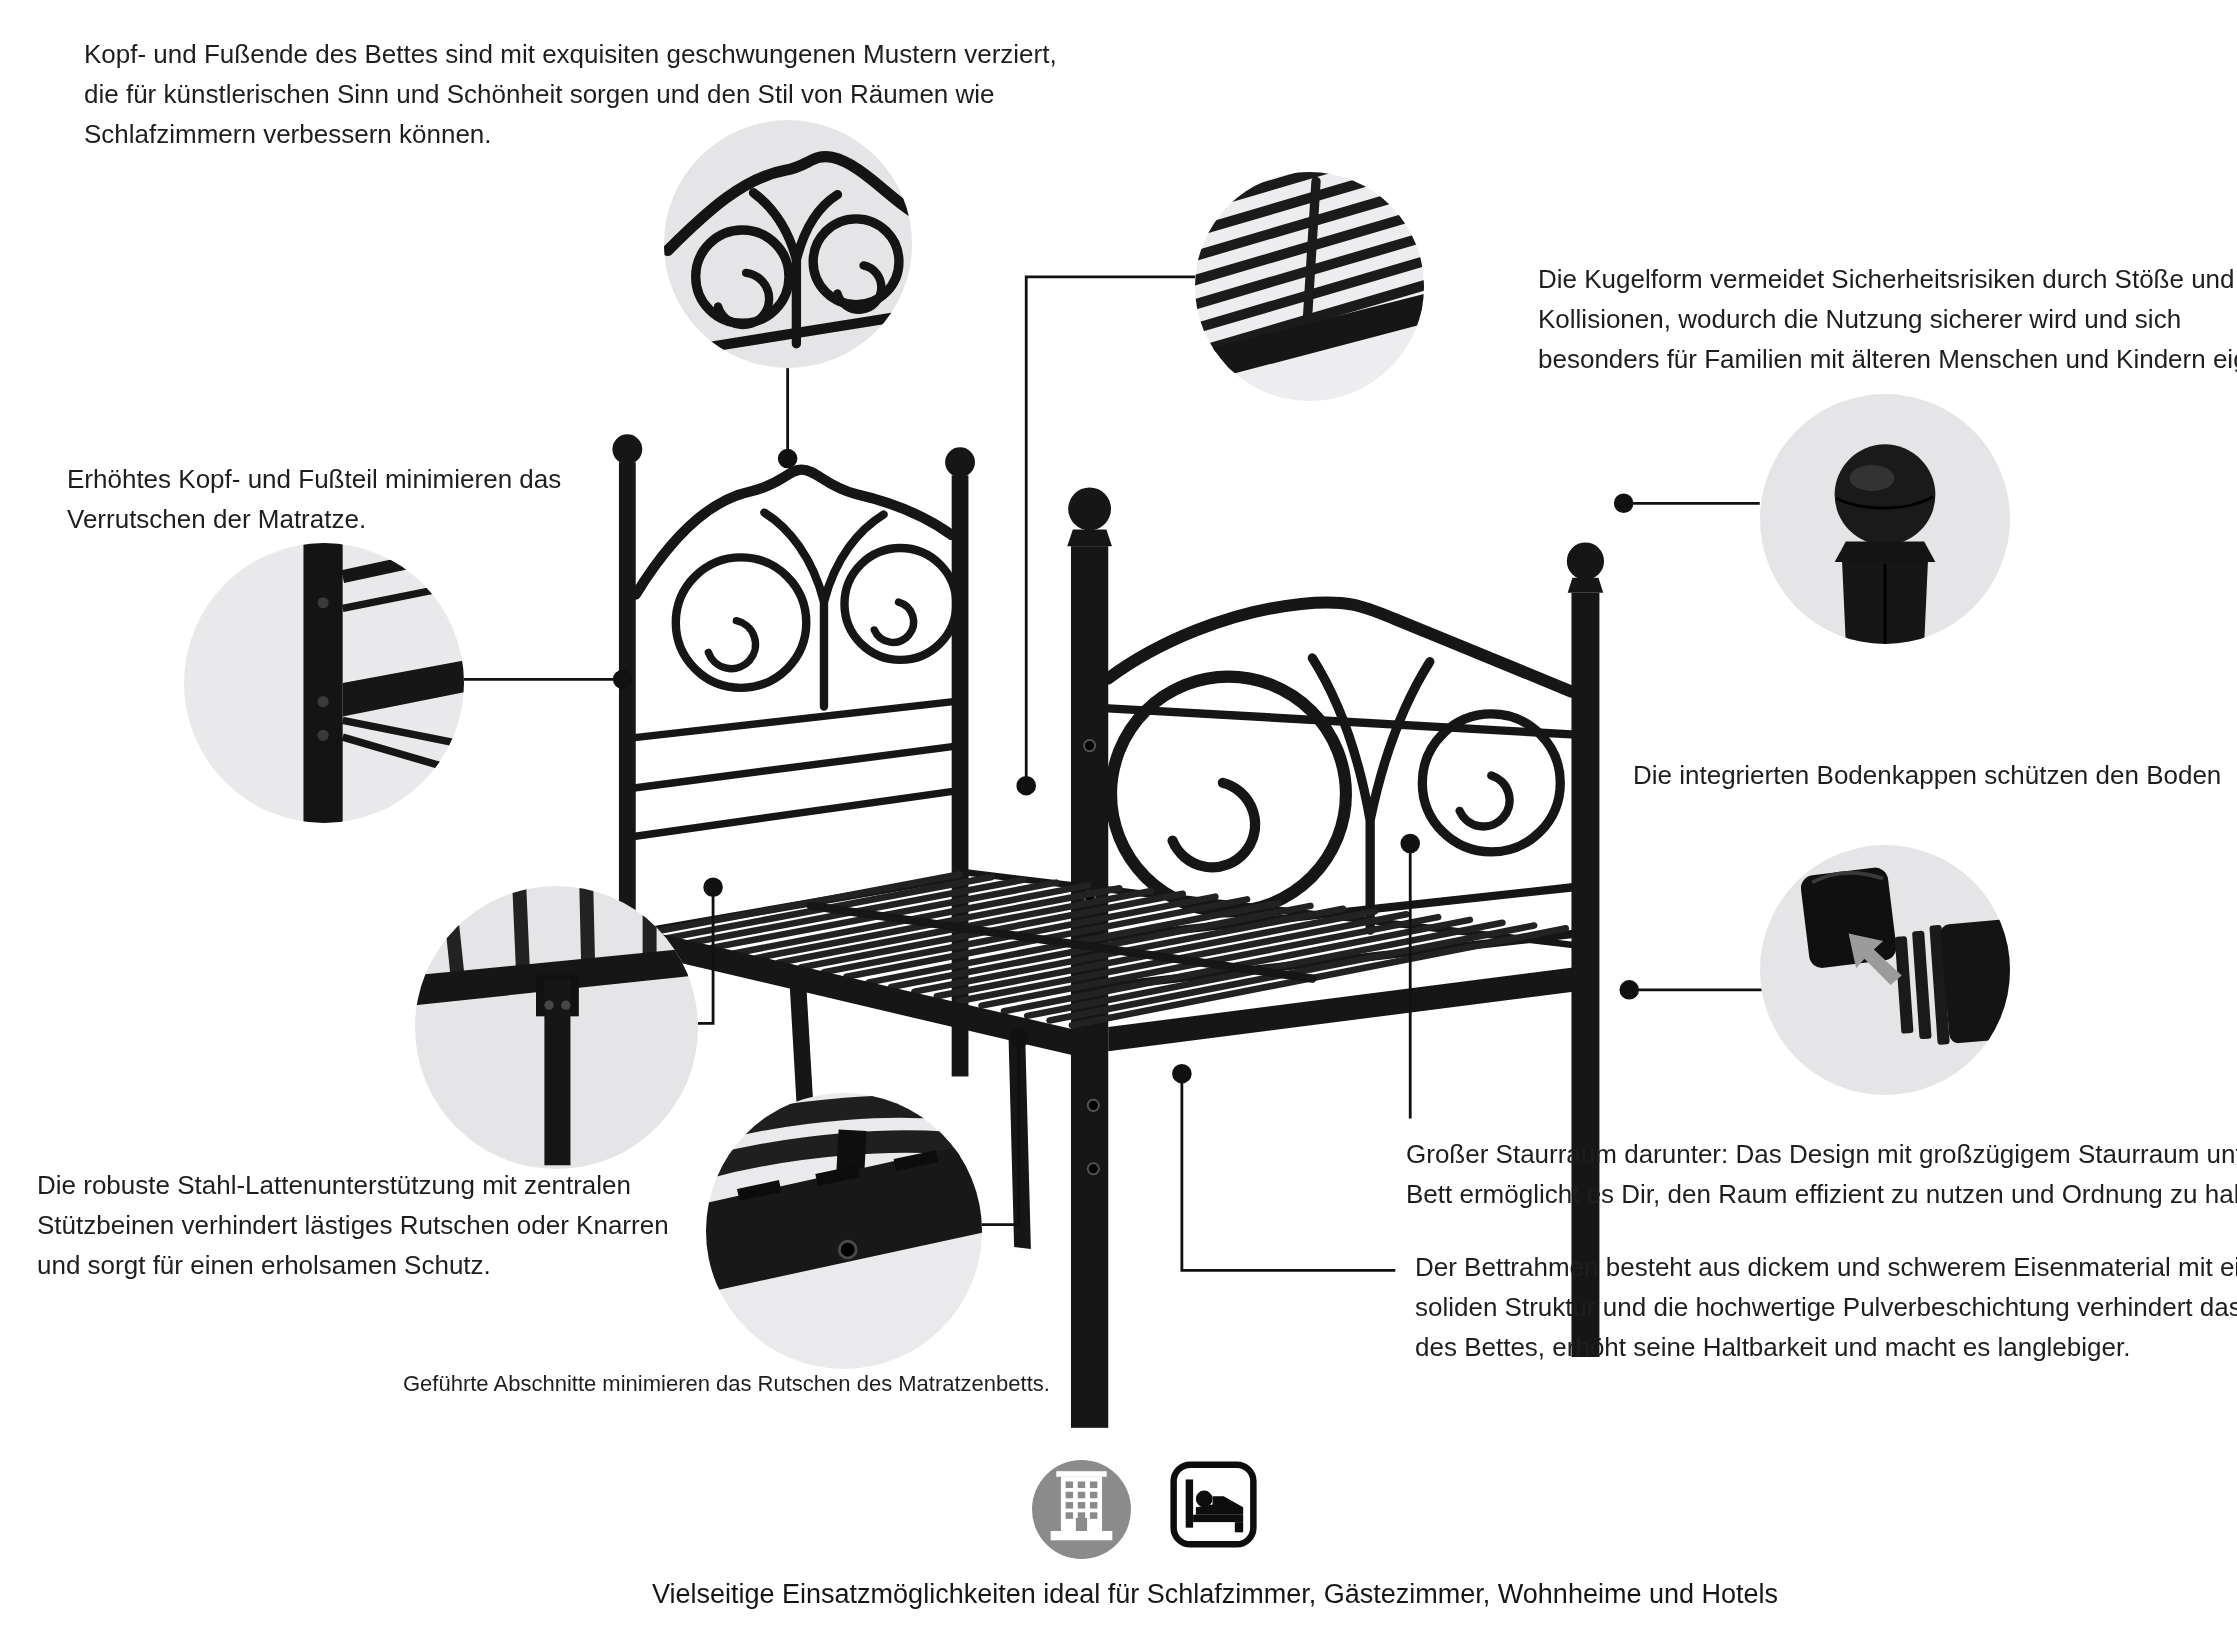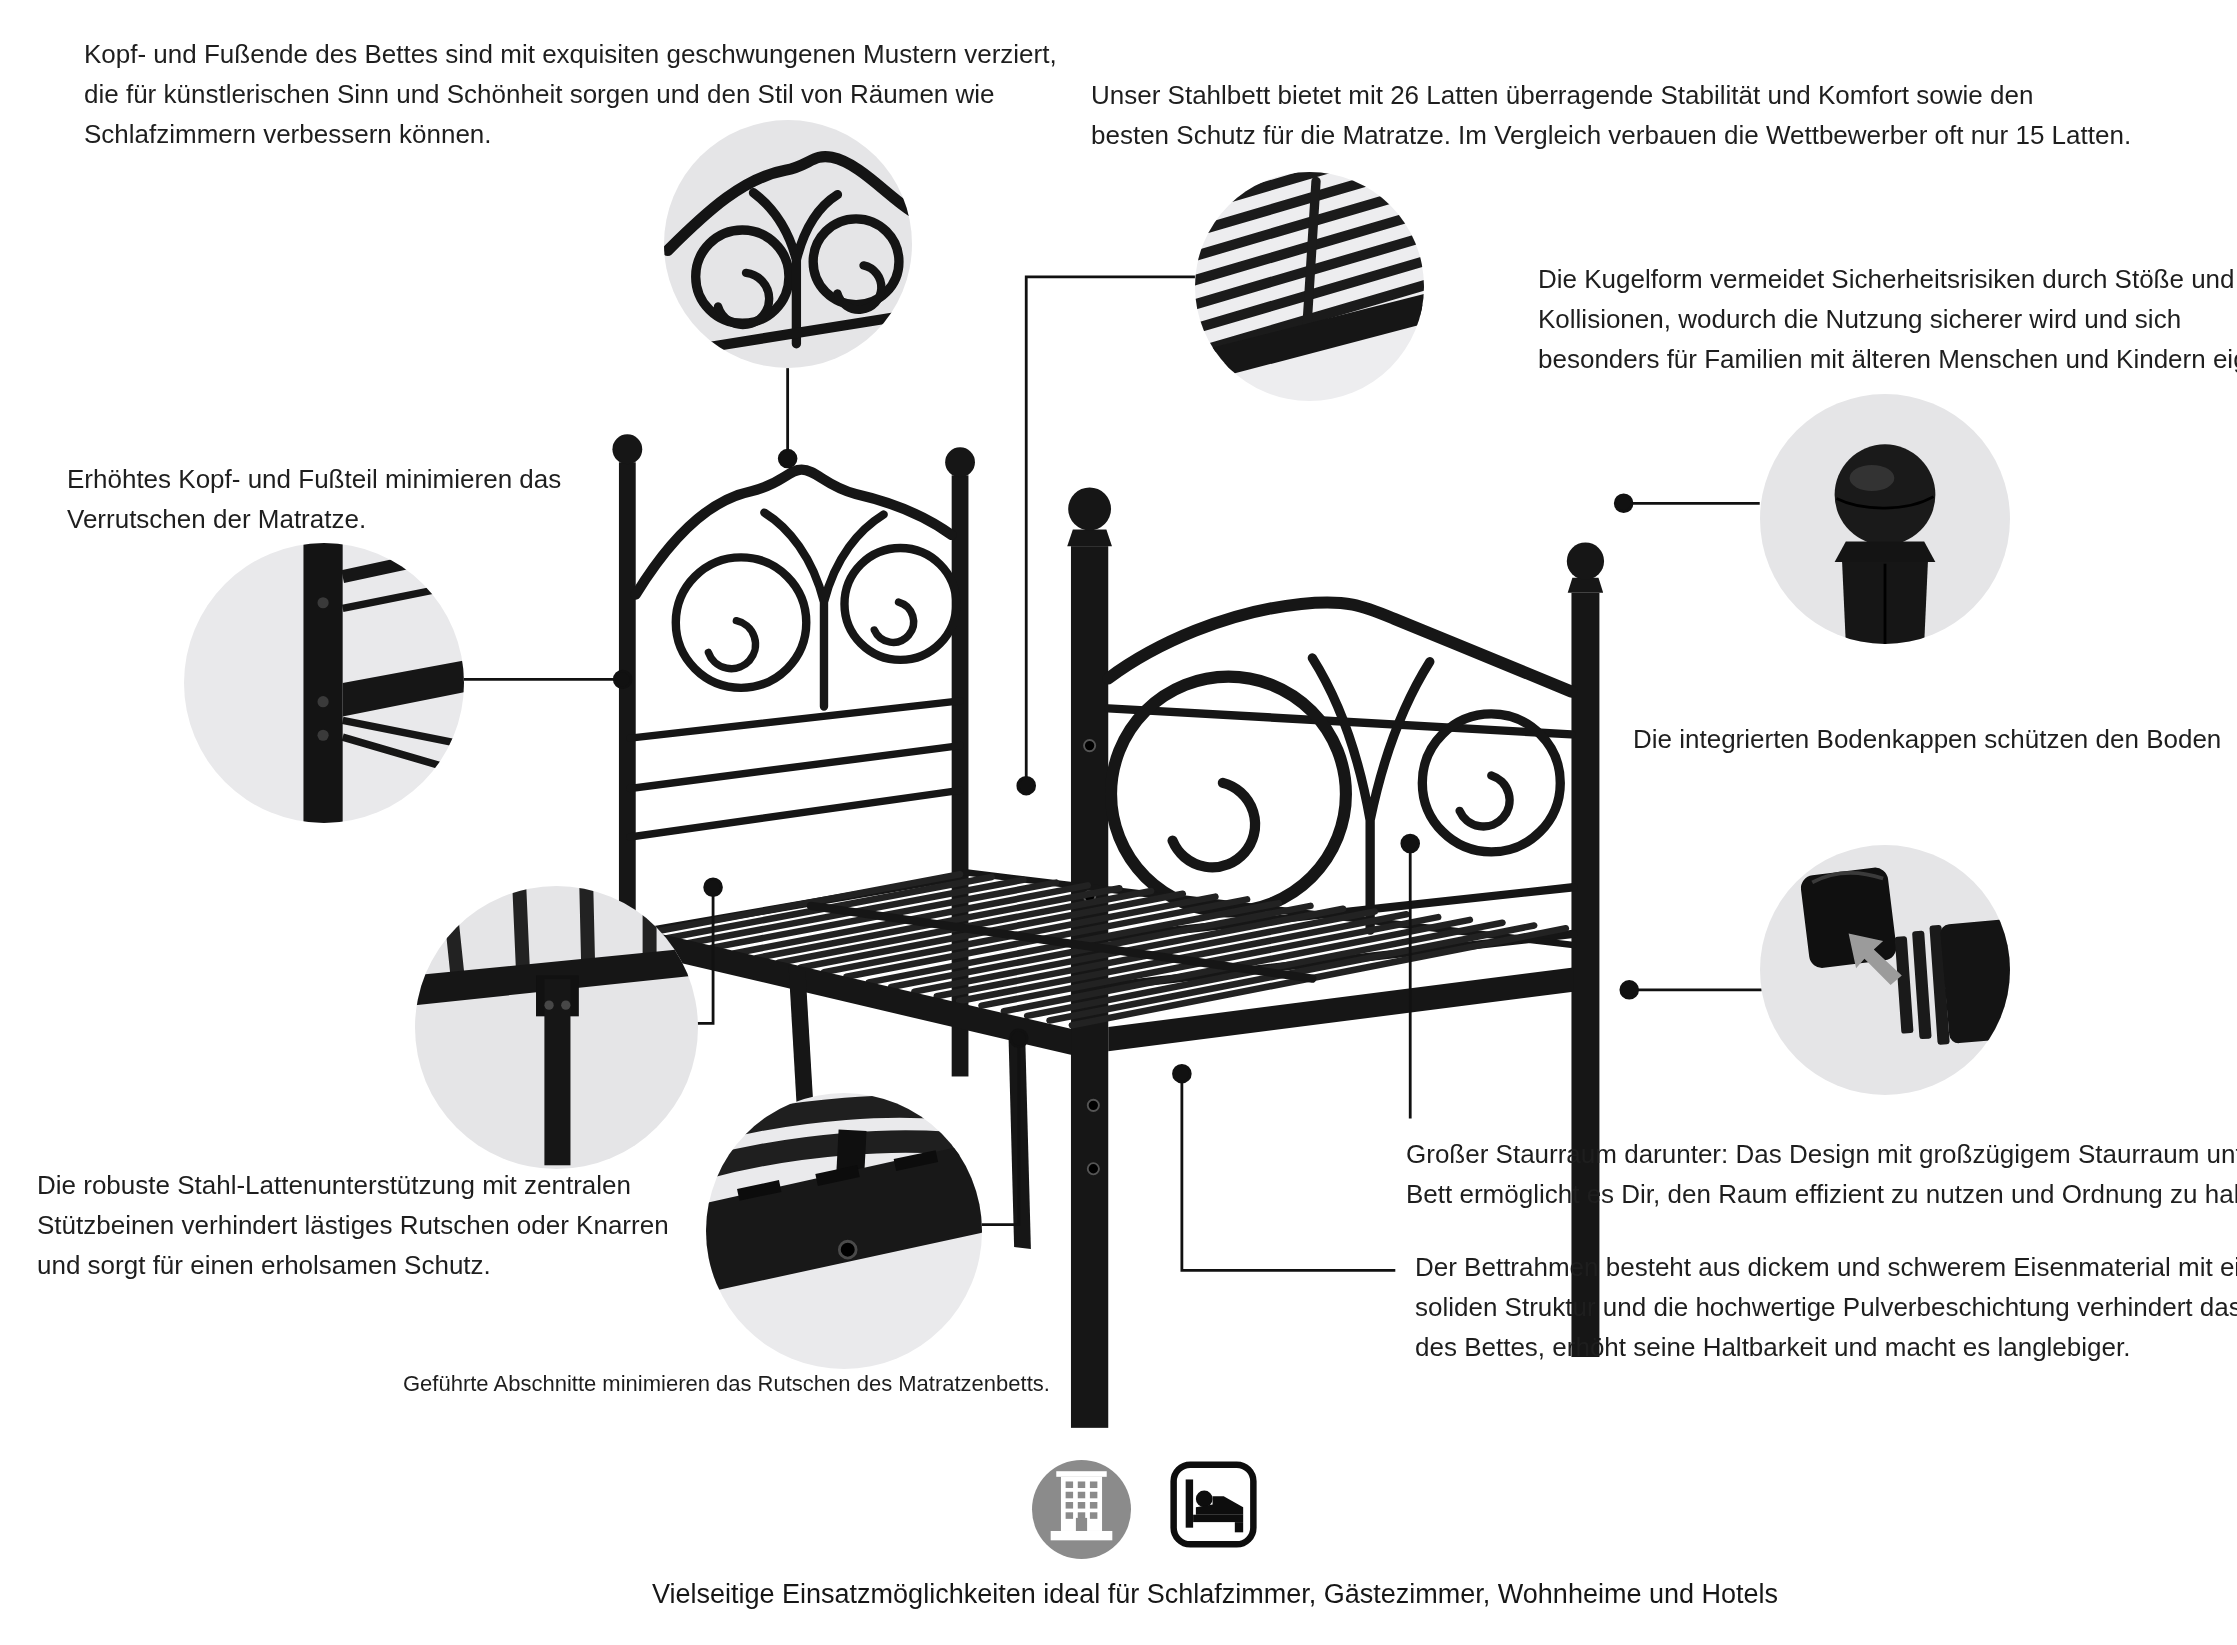--- a/index.html
+++ b/index.html
@@ -193,37 +193,33 @@
       <path d="M 95 95 L 132 103 L 122 112 L 152 140 L 140 150 L 112 122 L 103 132 Z" fill="#9b9b9b"></path>
     </svg>
   </div>
 
   <div class="ann" style="left:84px;top:34px">
     <div class="ln">Kopf- und Fußende des Bettes sind mit exquisiten geschwungenen Mustern verziert,</div>
     <div class="ln">die für künstlerischen Sinn und Schönheit sorgen und den Stil von Räumen wie</div>
     <div class="ln">Schlafzimmern verbessern können.</div>
   </div>
 
-  <div class="ann" style="left:1091px;top:75px">
-    <div class="ln">Unser Stahlbett bietet mit 26 Latten überragende Stabilität und Komfort sowie den</div>
-    <div class="ln">besten Schutz für die Matratze. Im Vergleich verbauen die Wettbewerber oft nur 15 Latten.</div>
-  </div>
 
   <div class="ann" style="left:1538px;top:259px">
     <div class="ln">Die Kugelform vermeidet Sicherheitsrisiken durch Stöße und</div>
     <div class="ln">Kollisionen, wodurch die Nutzung sicherer wird und sich</div>
     <div class="ln">besonders für Familien mit älteren Menschen und Kindern eignet</div>
   </div>
 
   <div class="ann" style="left:67px;top:459px">
     <div class="ln">Erhöhtes Kopf- und Fußteil minimieren das</div>
     <div class="ln">Verrutschen der Matratze.</div>
   </div>
 
-  <div class="ann" style="left:1633px;top:719px">
+  <div class="ann" style="left:1633px;top:755px">
     <div class="ln">Die integrierten Bodenkappen schützen den Boden</div>
   </div>
 
   <div class="ann" style="left:37px;top:1165px">
     <div class="ln">Die robuste Stahl-Lattenunterstützung mit zentralen</div>
     <div class="ln">Stützbeinen verhindert lästiges Rutschen oder Knarren</div>
     <div class="ln">und sorgt für einen erholsamen Schutz.</div>
   </div>
 
   <div class="ann" style="left:1406px;top:1134px">

